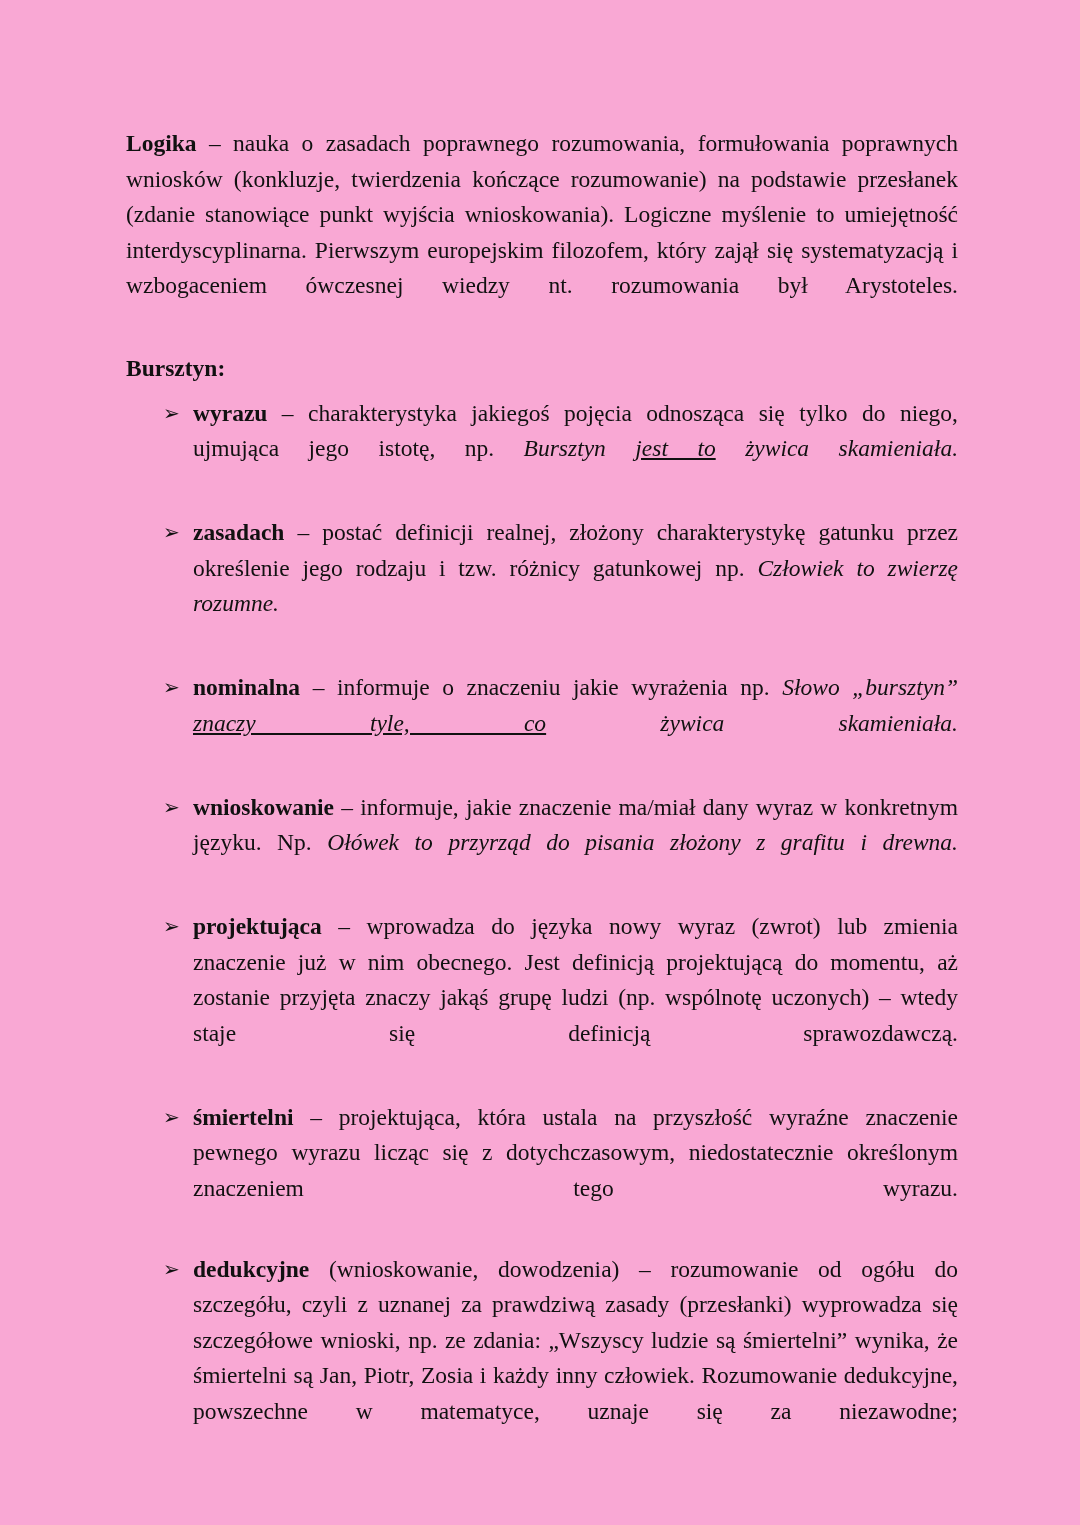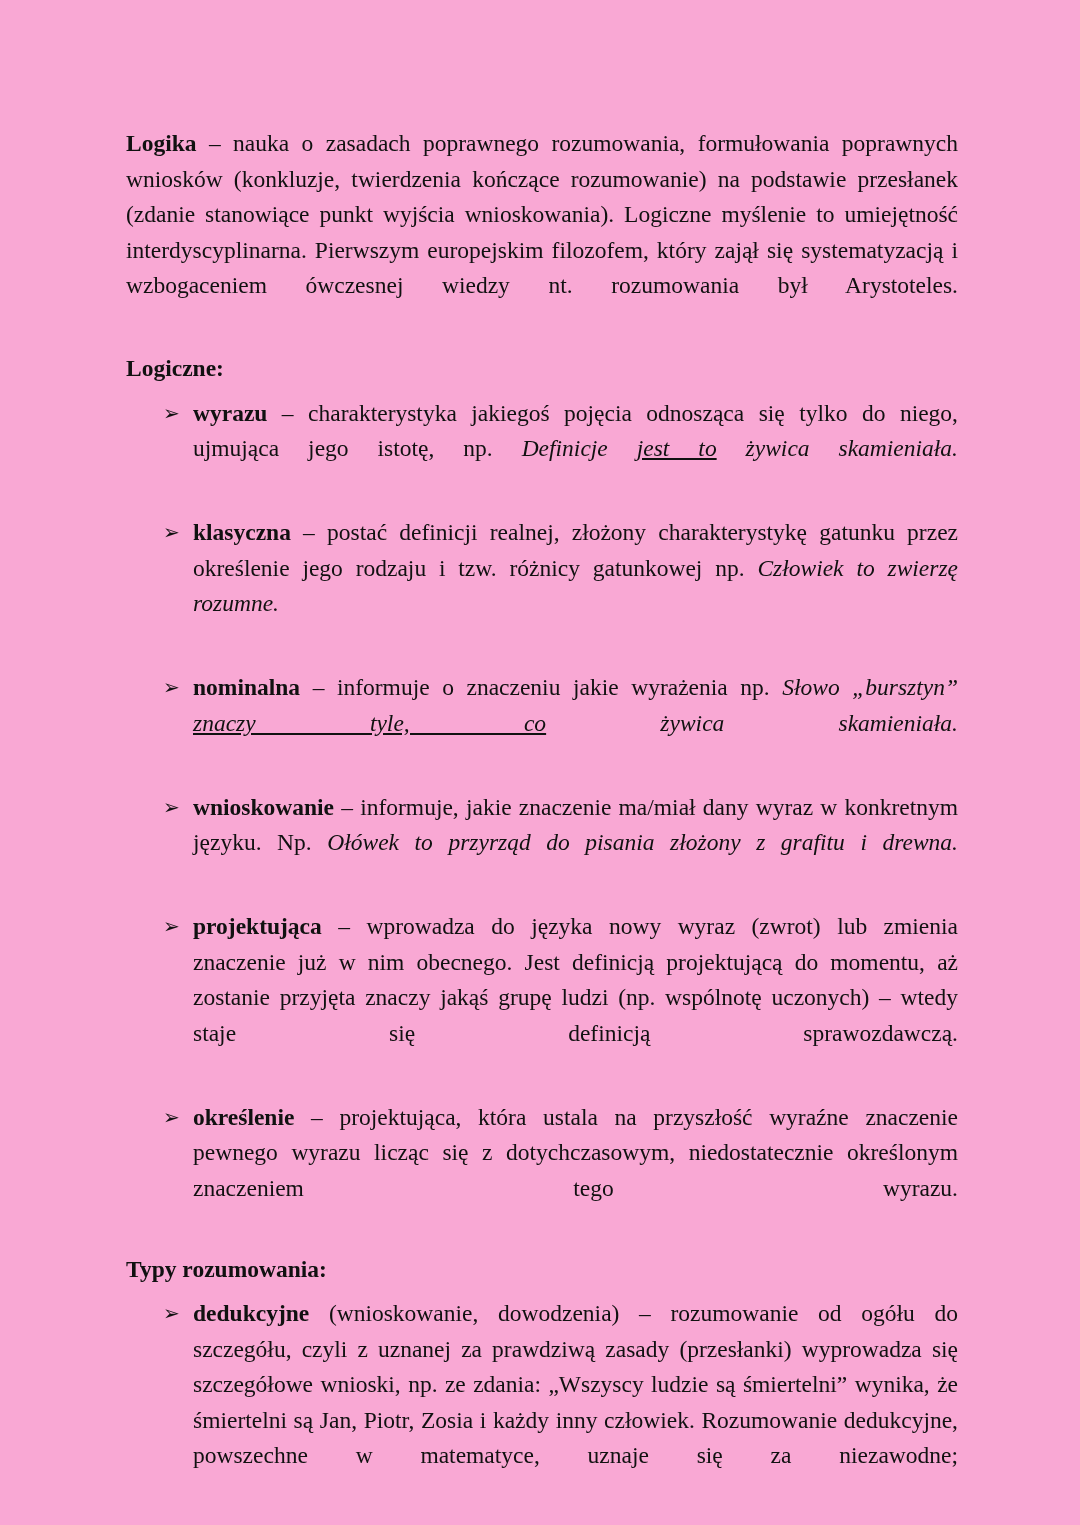--- a/index.html
+++ b/index.html
@@ -93,29 +93,28 @@
 <body>
 
 <div class="page">
   <div class="content">
 
     <p class="intro">
       <b>Logika</b><span> – </span><span>nauka o zasadach poprawnego rozumowania, formułowania poprawnych wniosków (konkluzje, twierdzenia kończące rozumowanie) na podstawie przesłanek (zdanie stanowiące punkt wyjścia wnioskowania). Logiczne myślenie to umiejętność interdyscyplinarna. Pierwszym europejskim filozofem, który zajął się systematyzacją i wzbogaceniem ówczesnej wiedzy nt. rozumowania był Arystoteles.</span>
     </p>
 
     <div id="sections-root">
-        <p class="heading"><span>Logiczne:</span></p>
+        <p class="heading"><span>Bursztyn:</span></p>
         <ul class="bullets">
-          <li><span class="arrow">➢</span><b>wyrazu</b><span> – charakterystyka jakiegoś pojęcia odnosząca się tylko do niego, ujmująca jego istotę, np. </span><span class="it">Definicje </span><span class="itu">jest to</span><span class="it"> żywica skamieniała.</span></li>
-          <li><span class="arrow">➢</span><b>klasyczna</b><span> – postać definicji realnej, złożony charakterystykę gatunku przez określenie jego rodzaju i tzw. różnicy gatunkowej np. </span><span class="it">Człowiek to zwierzę rozumne.</span></li>
+          <li><span class="arrow">➢</span><b>wyrazu</b><span> – charakterystyka jakiegoś pojęcia odnosząca się tylko do niego, ujmująca jego istotę, np. </span><span class="it">Bursztyn </span><span class="itu">jest to</span><span class="it"> żywica skamieniała.</span></li>
+          <li><span class="arrow">➢</span><b>zasadach</b><span> – postać definicji realnej, złożony charakterystykę gatunku przez określenie jego rodzaju i tzw. różnicy gatunkowej np. </span><span class="it">Człowiek to zwierzę rozumne.</span></li>
           <li><span class="arrow">➢</span><b>nominalna</b><span> – informuje o znaczeniu jakie wyrażenia np. </span><span class="it">Słowo „bursztyn” </span><span class="itu">znaczy tyle, co</span><span class="it"> żywica skamieniała.</span></li>
           <li><span class="arrow">➢</span><b>wnioskowanie</b><span> – informuje, jakie znaczenie ma/miał dany wyraz w konkretnym języku. Np. </span><span class="it">Ołówek to przyrząd do pisania złożony z grafitu i drewna.</span></li>
           <li><span class="arrow">➢</span><b>projektująca</b><span> – wprowadza do języka nowy wyraz (zwrot) lub zmienia znaczenie już w nim obecnego. Jest definicją projektującą do momentu, aż zostanie przyjęta znaczy jakąś grupę ludzi (np. wspólnotę uczonych) – wtedy staje się definicją sprawozdawczą.</span></li>
-          <li><span class="arrow">➢</span><b>określenie</b><span> – projektująca, która ustala na przyszłość wyraźne znaczenie pewnego wyrazu licząc się z dotychczasowym, niedostatecznie określonym znaczeniem tego wyrazu.</span></li>
+          <li><span class="arrow">➢</span><b>śmiertelni</b><span> – projektująca, która ustala na przyszłość wyraźne znaczenie pewnego wyrazu licząc się z dotychczasowym, niedostatecznie określonym znaczeniem tego wyrazu.</span></li>
         </ul>
-        <p class="heading"><span>Typy rozumowania:</span></p>
         <ul class="bullets">
           <li><span class="arrow">➢</span><b>dedukcyjne</b><span> (wnioskowanie, dowodzenia) – rozumowanie od ogółu do szczegółu, czyli z uznanej za prawdziwą zasady (przesłanki) wyprowadza się szczegółowe wnioski, np. ze zdania: „Wszyscy ludzie są śmiertelni” wynika, że śmiertelni są Jan, Piotr, Zosia i każdy inny człowiek. Rozumowanie dedukcyjne, powszechne w matematyce, uznaje się za niezawodne;</span></li>
         </ul>
       </div>
 
   </div>
 </div>
 
 </body></html>

